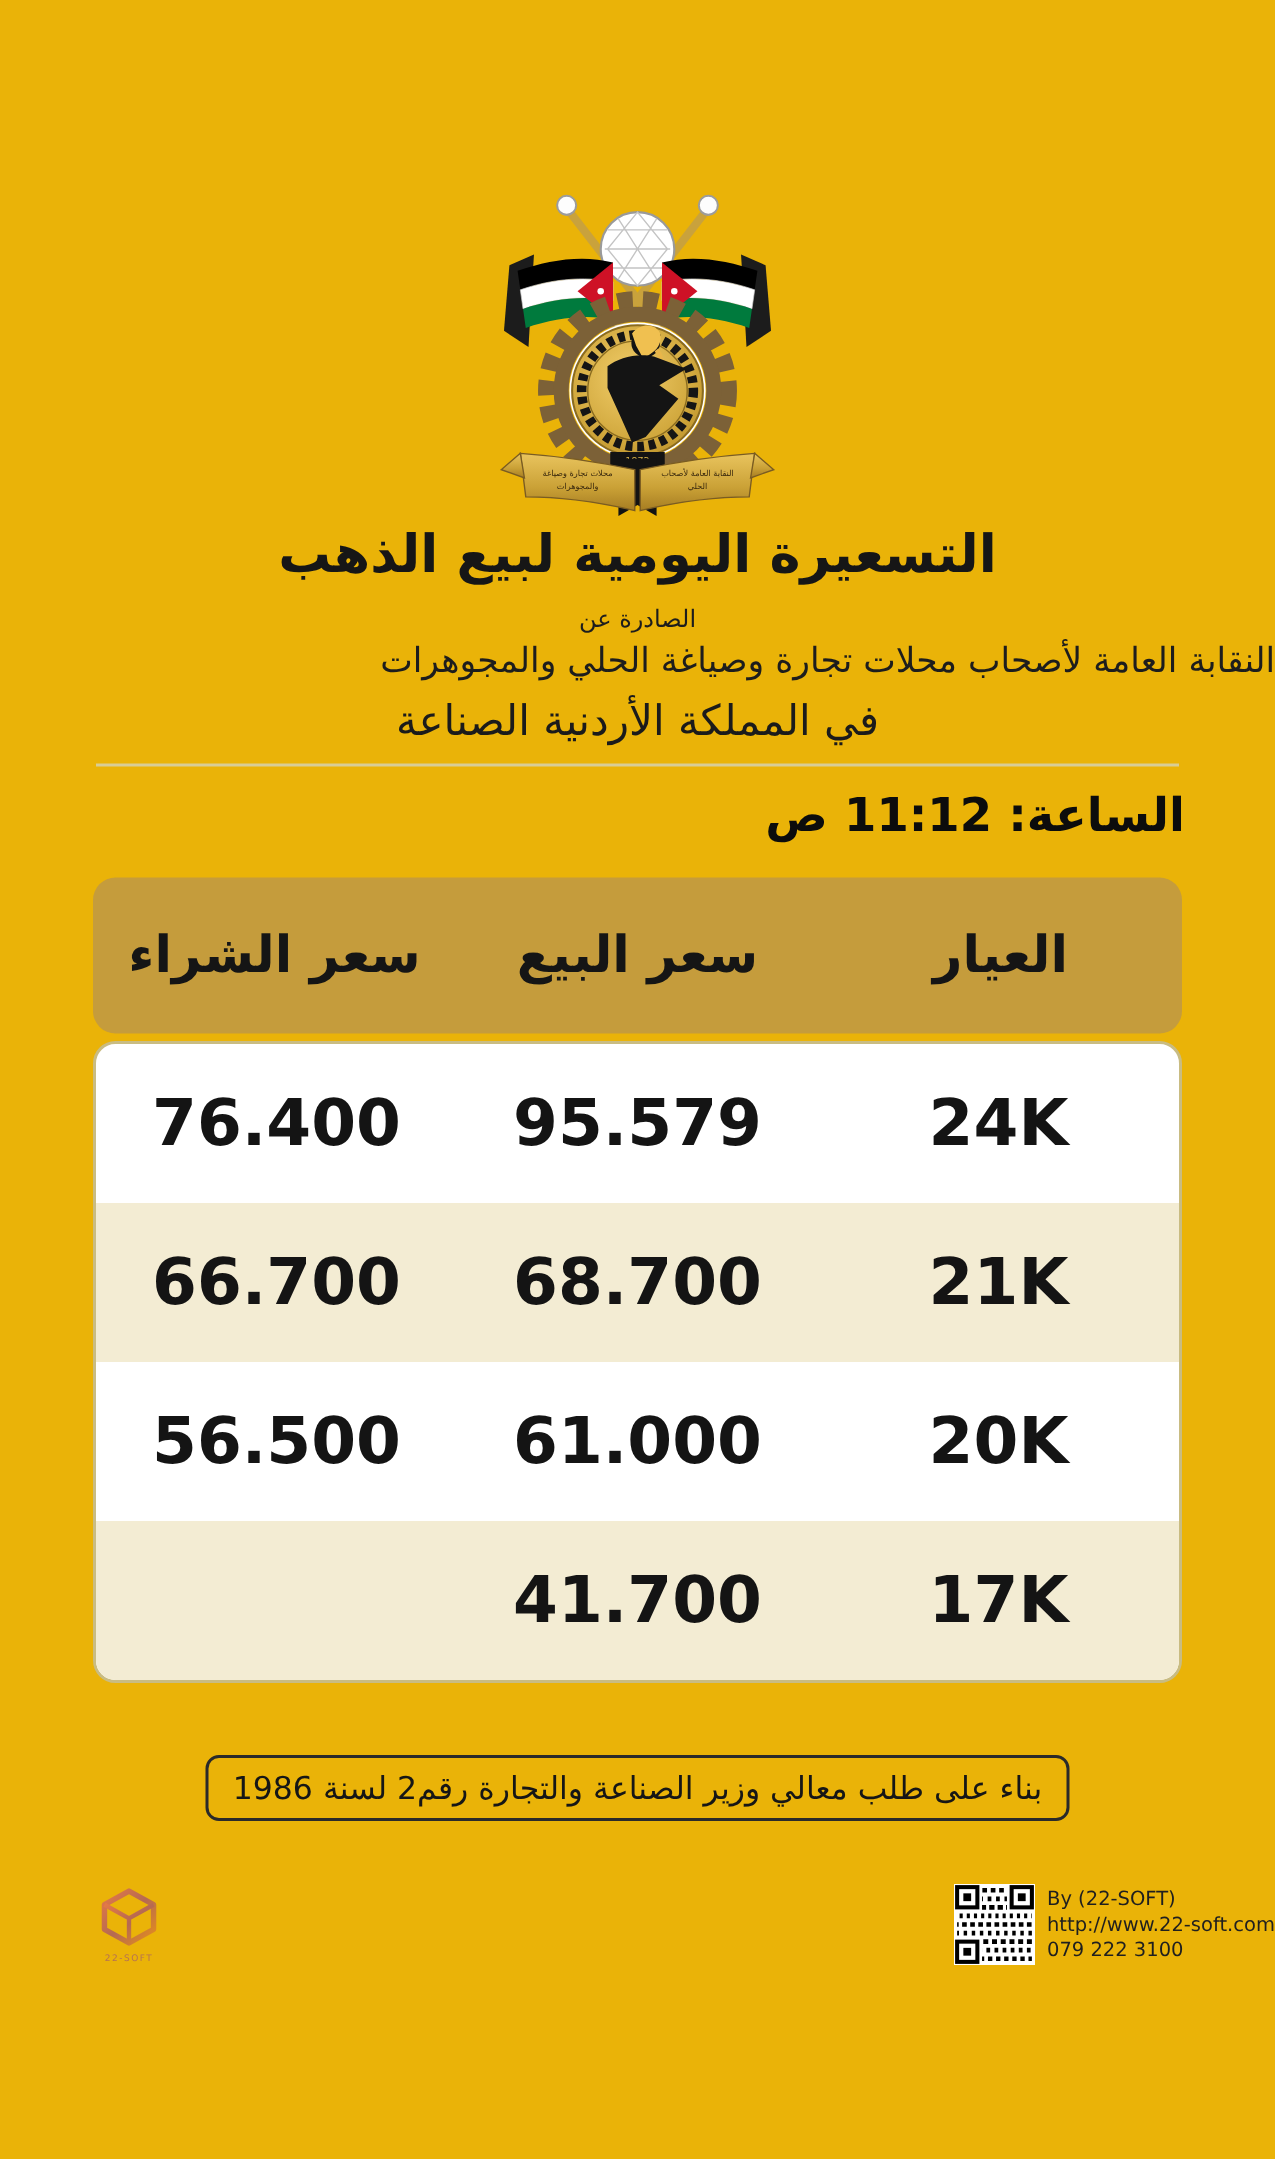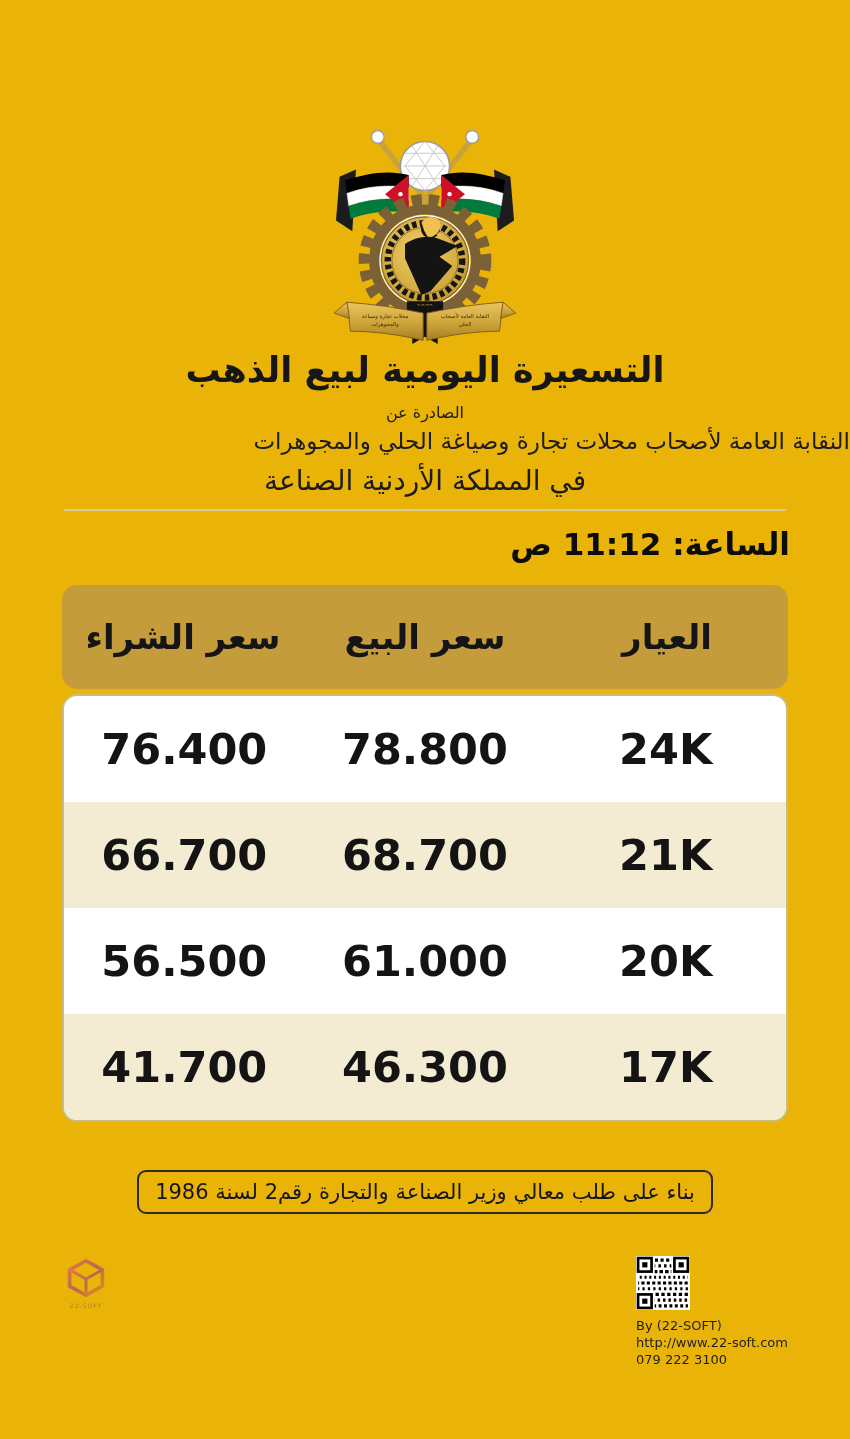--- a/index.html
+++ b/index.html
@@ -43,22 +43,22 @@
   .note-wrap { text-align:center; margin-top:48px; }
   .note {
     display:inline-block; border:2px solid #2a2a2a; border-radius:9px;
     padding:8px 16px; font-size:21px; color:#161616;
   }
   
   .footer { position:absolute; left:0; right:0; top:1252px; height:90px; }
   .watermark { position:absolute; left:56px; top:6px; width:60px; text-align:center; opacity:.55; }
   .watermark .wm-label { font-size:6px; color:#8b3d8f; letter-spacing:1px; direction:ltr; }
   .credit {
-    position:absolute; left:636px; top:4px; display:flex; gap:8px; align-items:flex-start;
-    direction:ltr; text-align:left;flex-direction:column;
+    position:absolute; left:636px; top:4px; display:flex; gap:8px; align-items:flex-end;
+    direction:ltr; text-align:left;
   }
   .credit-lines { font-size:13px; color:#1f1f1f; line-height:1.3; font-family:"DejaVu Sans", sans-serif; }
 </style>
 </head>
 <body>
 
 <div class="page">
 
   <div class="logo-wrap">
     <svg viewBox="0 0 220 240" width="200" height="218">
@@ -159,36 +159,35 @@
 
   <div class="table-wrap">
     <div class="t-header">
       <div>العيار</div>
       <div>سعر البيع</div>
       <div>سعر الشراء</div>
     </div>
     <div class="t-body">
       <div class="t-row">
         <div>24K</div>
-        <div>78.800</div>
+        <div>95.579</div>
         <div>76.400</div>
       </div>
       <div class="t-row alt">
         <div>21K</div>
         <div>68.700</div>
         <div>66.700</div>
       </div>
       <div class="t-row">
         <div>20K</div>
         <div>61.000</div>
         <div>56.500</div>
       </div>
       <div class="t-row alt">
         <div>17K</div>
-        <div>46.300</div>
         <div>41.700</div>
       </div>
     </div>
   </div>
 
   <div class="note-wrap">
     <div class="note">بناء على طلب معالي وزير الصناعة والتجارة رقم2 لسنة 1986</div>
   </div>
 
   <div class="footer">

